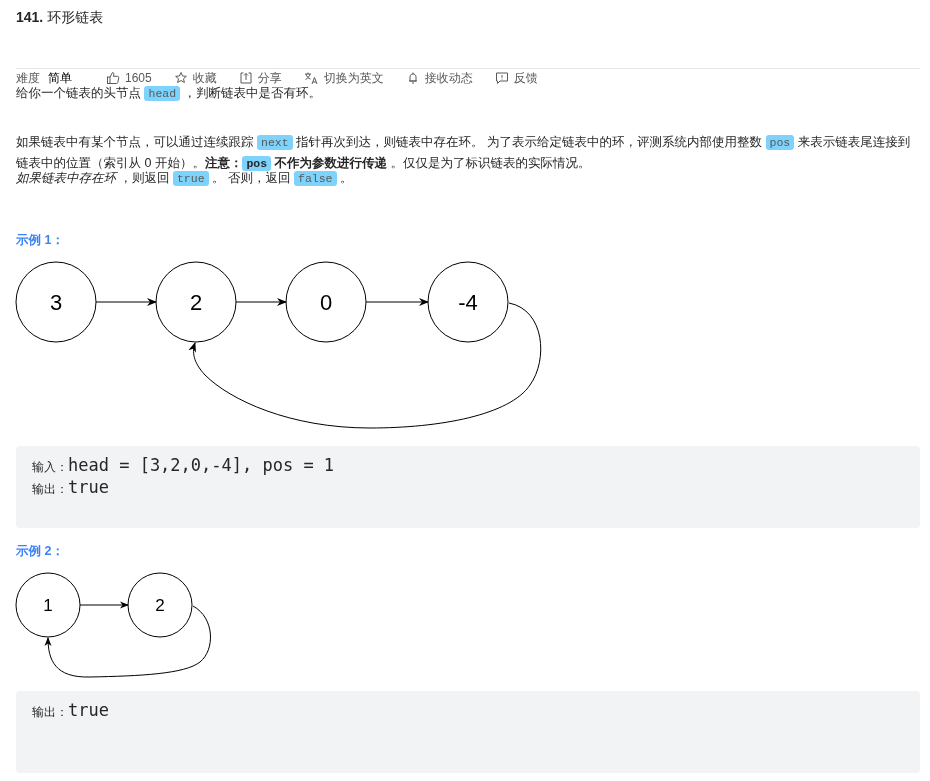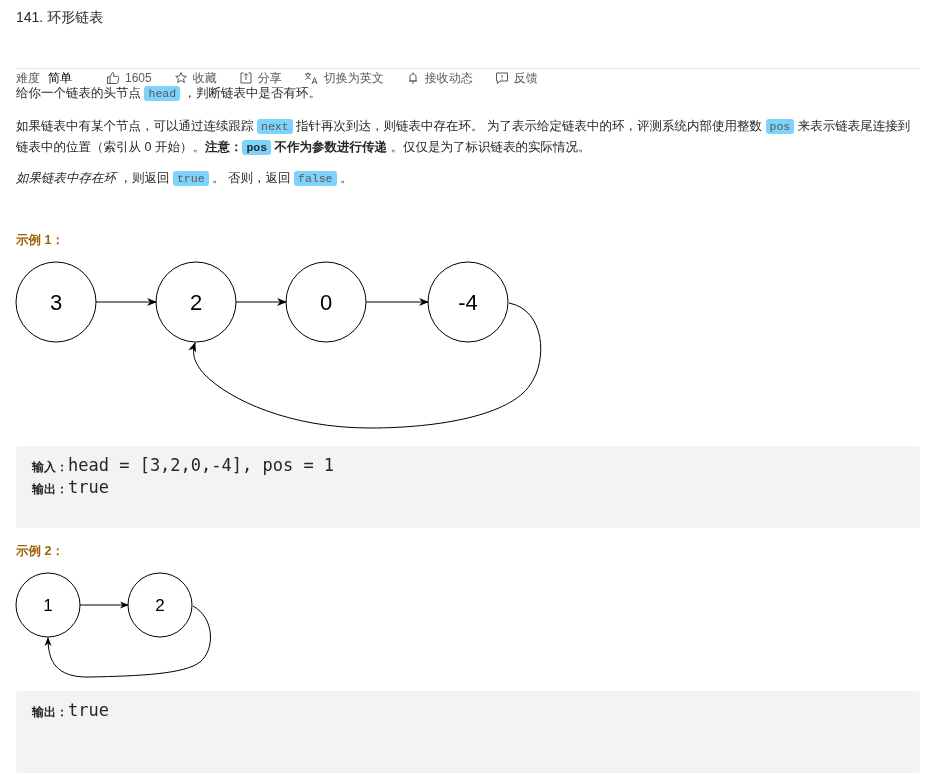--- a/index.html
+++ b/index.html
@@ -1,38 +1,38 @@
 <!DOCTYPE html>
 <html><head>
 <meta charset="utf-8">
 <style>
   html, body { margin: 0; padding: 0; background: #ffffff; }
   body { width: 930px; height: 781px; position: relative; overflow: hidden;
          font-family: "Liberation Sans", "DejaVu Sans", sans-serif; color: #262626; }
   .title { position: absolute; left: 16px; top: 9px; font-size: 14px; color: #262626; }
-  .title b { font-weight: normal; text-align: center; }
+  .title b { font-weight: bold; text-align: center; }
   .meta { position: absolute; left: 16px; top: 36px; height: 20px; display: flex; align-items: center;
           font-size: 12px; color: #595959; white-space: nowrap; margin-top: 32px; }
   .meta .item { display: flex; align-items: center; margin-right: 22px; cursor: pointer; }
   .meta .item svg { margin-right: 5px; }
   .meta .diff-label { margin-right: 8px; }
   .meta .diff { color: #000000; margin-right: 34px; }
   .divider { position: absolute; left: 16px; top: 68px; width: 904px; height: 1px; background: #e6e6e6; }
   .content { position: absolute; left: 16px; top: 80px; width: 904px; font-size: 12.5px; line-height: 20px; color: #262626; }
   .content p { margin: 0; }
   code { font-family: "Liberation Mono", "DejaVu Sans Mono", monospace; font-size: 11.5px;
          background: #7dd3fc; color: #595959; padding: 1px 4px; border-radius: 3px; }
   code.b { font-weight: bold; color: #262626; }
   .p1 { position: absolute; top: 3px; }
-  .p2 { position: absolute; top: 36px; }
+  .p2 { position: absolute; top: 52px; }
   .p3 { position: absolute; top: 88px; font-style: normal; }
-  .ex-title { position: absolute; left: 16px; font-size: 12.5px; font-weight: bold; color: #a16207; }
+  .ex-title { position: absolute; left: 16px; font-size: 12.5px; font-weight: bold; color: #3b82f6; }
   .pre { position: absolute; left: 16px; width: 904px; background: #f2f3f5; border-radius: 4px;
          font-size: 12px; line-height: 20px; box-sizing: border-box; padding: 9px 16px; color: #262626; }
-  .pre .lbl { font-weight: bold; }
+  .pre .lbl { font-weight: normal; }
   .pre .mono { font-family: "DejaVu Sans Mono", "Liberation Mono", monospace; font-size: 17px; }
   svg.diagram { position: absolute; left: 0; }
   .node-text { font-family: "Liberation Sans", sans-serif; fill: #000; }
 </style>
 </head>
 <body>
 
 <div class="title">
   <b>141.</b>
   <span>环形链表</span>

